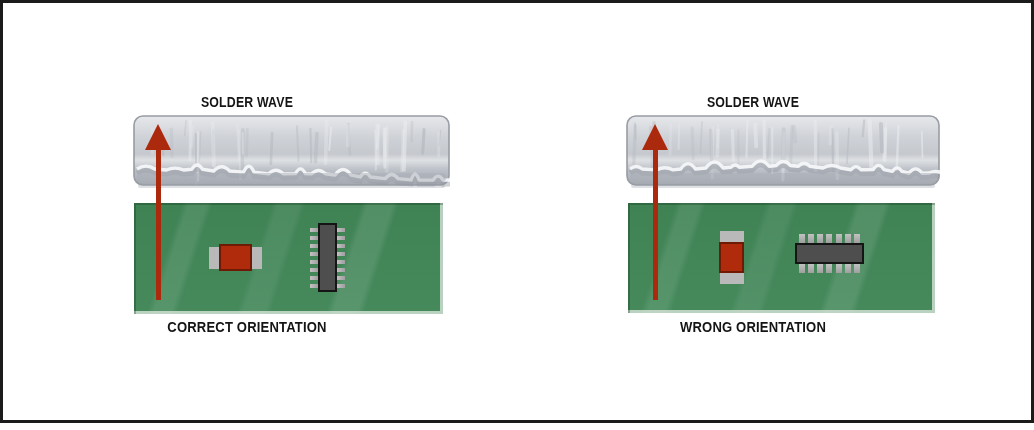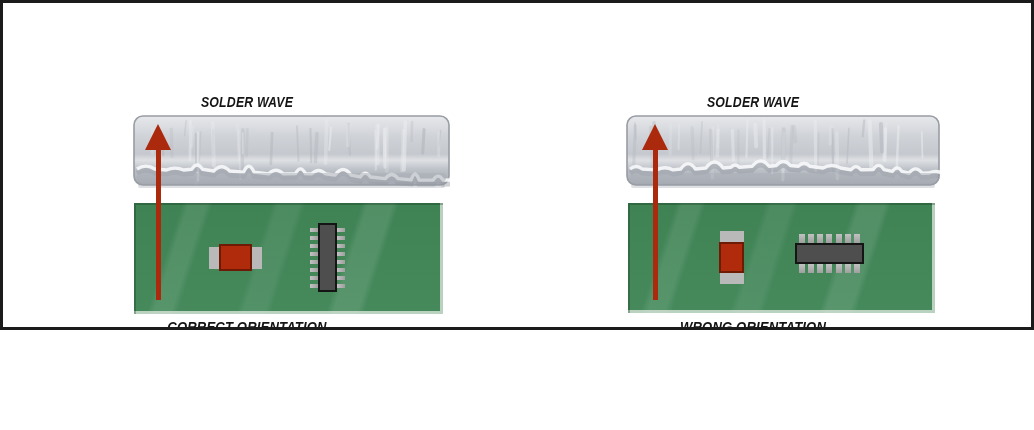--- a/index.html
+++ b/index.html
@@ -1,18 +1,18 @@
 <!DOCTYPE html>
 <html style="--arrow-red: #ab2a0e; --resistor-red: #b02a0c; --resistor-border: #6e1a05; --cap-gray: #b9b9b9; --pcb-green: #3f8254; --pcb-green-2: #468a5c; --ic-body: #4e4e4e; --text-color: #141414; --solder-silver: #c9ccd2;"><head>
 <meta charset="utf-8">
 <style>
   html,body{margin:0;padding:0;background:#fff;font-family:"Liberation Sans",sans-serif;}
   .canvas{
-    position:relative;width:1034px;height:330px;box-sizing:border-box;
-    background:#fff;border:3px solid #1b1b1b;overflow:hidden;font-style:italic;
+    position:relative;width:1034px;height:423px;box-sizing:border-box;
+    background:#fff;border:3px solid #1b1b1b;overflow:hidden;
   }
   .panel{position:absolute;top:90px;height:250px;}
   .panel-left{left:130px;width:317px;}
   .panel-right{left:623px;width:314px;}
 
   .wave-label{
     position:absolute;top:1px;white-space:nowrap;
     font-size:14px;font-weight:700;color:var(--text-color,#141414);
     transform:translateX(-50%) scaleX(.88);letter-spacing:.2px;
   }

